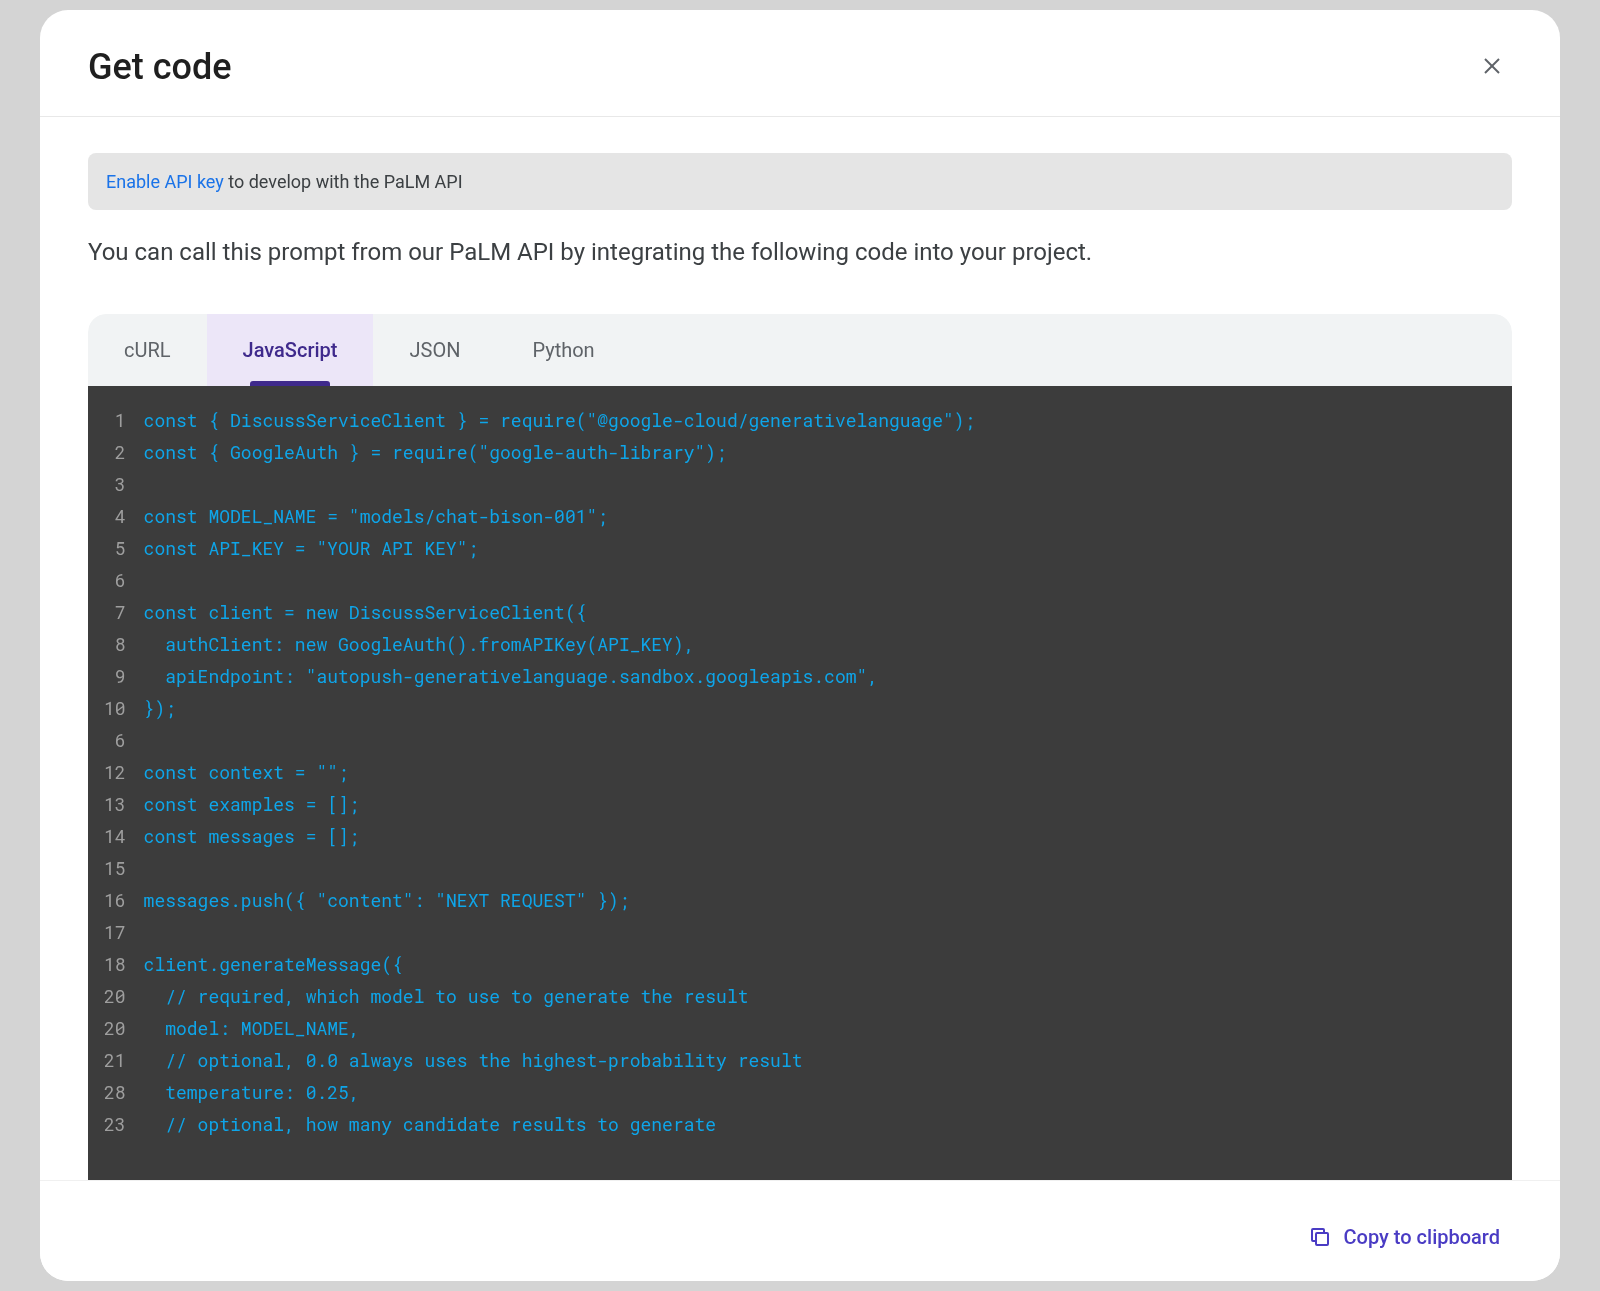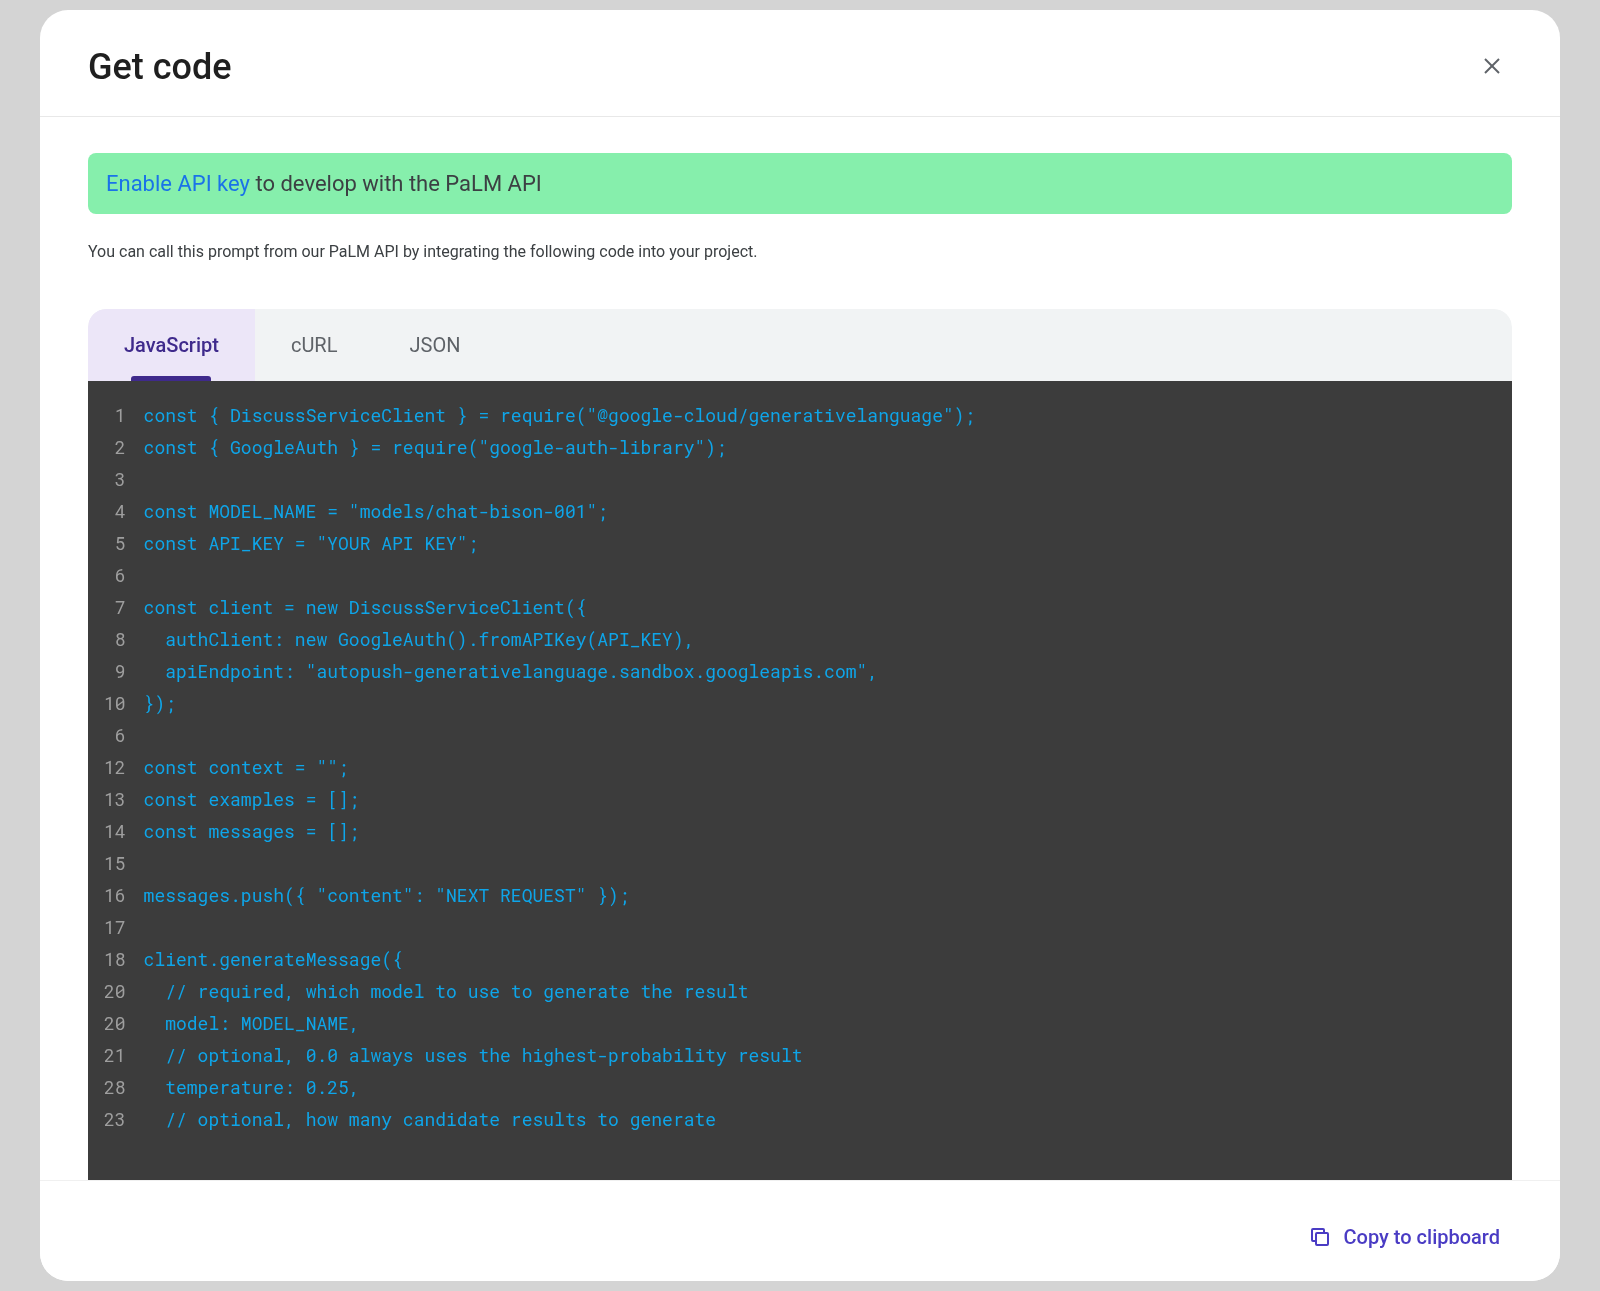--- a/index.html
+++ b/index.html
@@ -52,33 +52,33 @@
       height: 24px;
     }
     .dialog-body {
       flex: 1;
       padding: 36px 48px 0 48px;
       overflow: hidden;
       display: flex;
       flex-direction: column;
     }
     .info-banner {
-      background: #86efac;
+      background: #e5e5e5;
       border-radius: 8px;
       padding: 18px 18px;
-      font-size: 22px;
+      font-size: 18px;
       color: #3c4043;
       margin-bottom: 28px;
     }
     .info-banner a {
       color: #1a73e8;
       text-decoration: none;
     }
     .description {
-      font-size: 16px;
+      font-size: 24px;
       color: #3c4043;
       margin-bottom: 48px;
     }
     .code-container {
       border-radius: 18px 18px 0 0;
       overflow: hidden;
       flex: 1;
       display: flex;
       flex-direction: column;
     }
@@ -184,23 +184,24 @@
 
   <div class="dialog-body">
     <div class="info-banner">
       <a href="#">Enable API key</a><span> to develop with the PaLM API</span>
     </div>
 
     <div class="description">You can call this prompt from our PaLM API by integrating the following code into your project.</div>
 
     <div class="code-container">
       <div class="tabs">
+        <button class="tab">cURL</button>
         <button class="tab active">JavaScript</button>
-        <button class="tab">cURL</button>
         <button class="tab">JSON</button>
+        <button class="tab">Python</button>
       </div>
 
       <div class="code-block">
         <div class="line-numbers" id="line-numbers">
             <div>1</div>
             <div>2</div>
             <div>3</div>
             <div>4</div>
             <div>5</div>
             <div>6</div>

